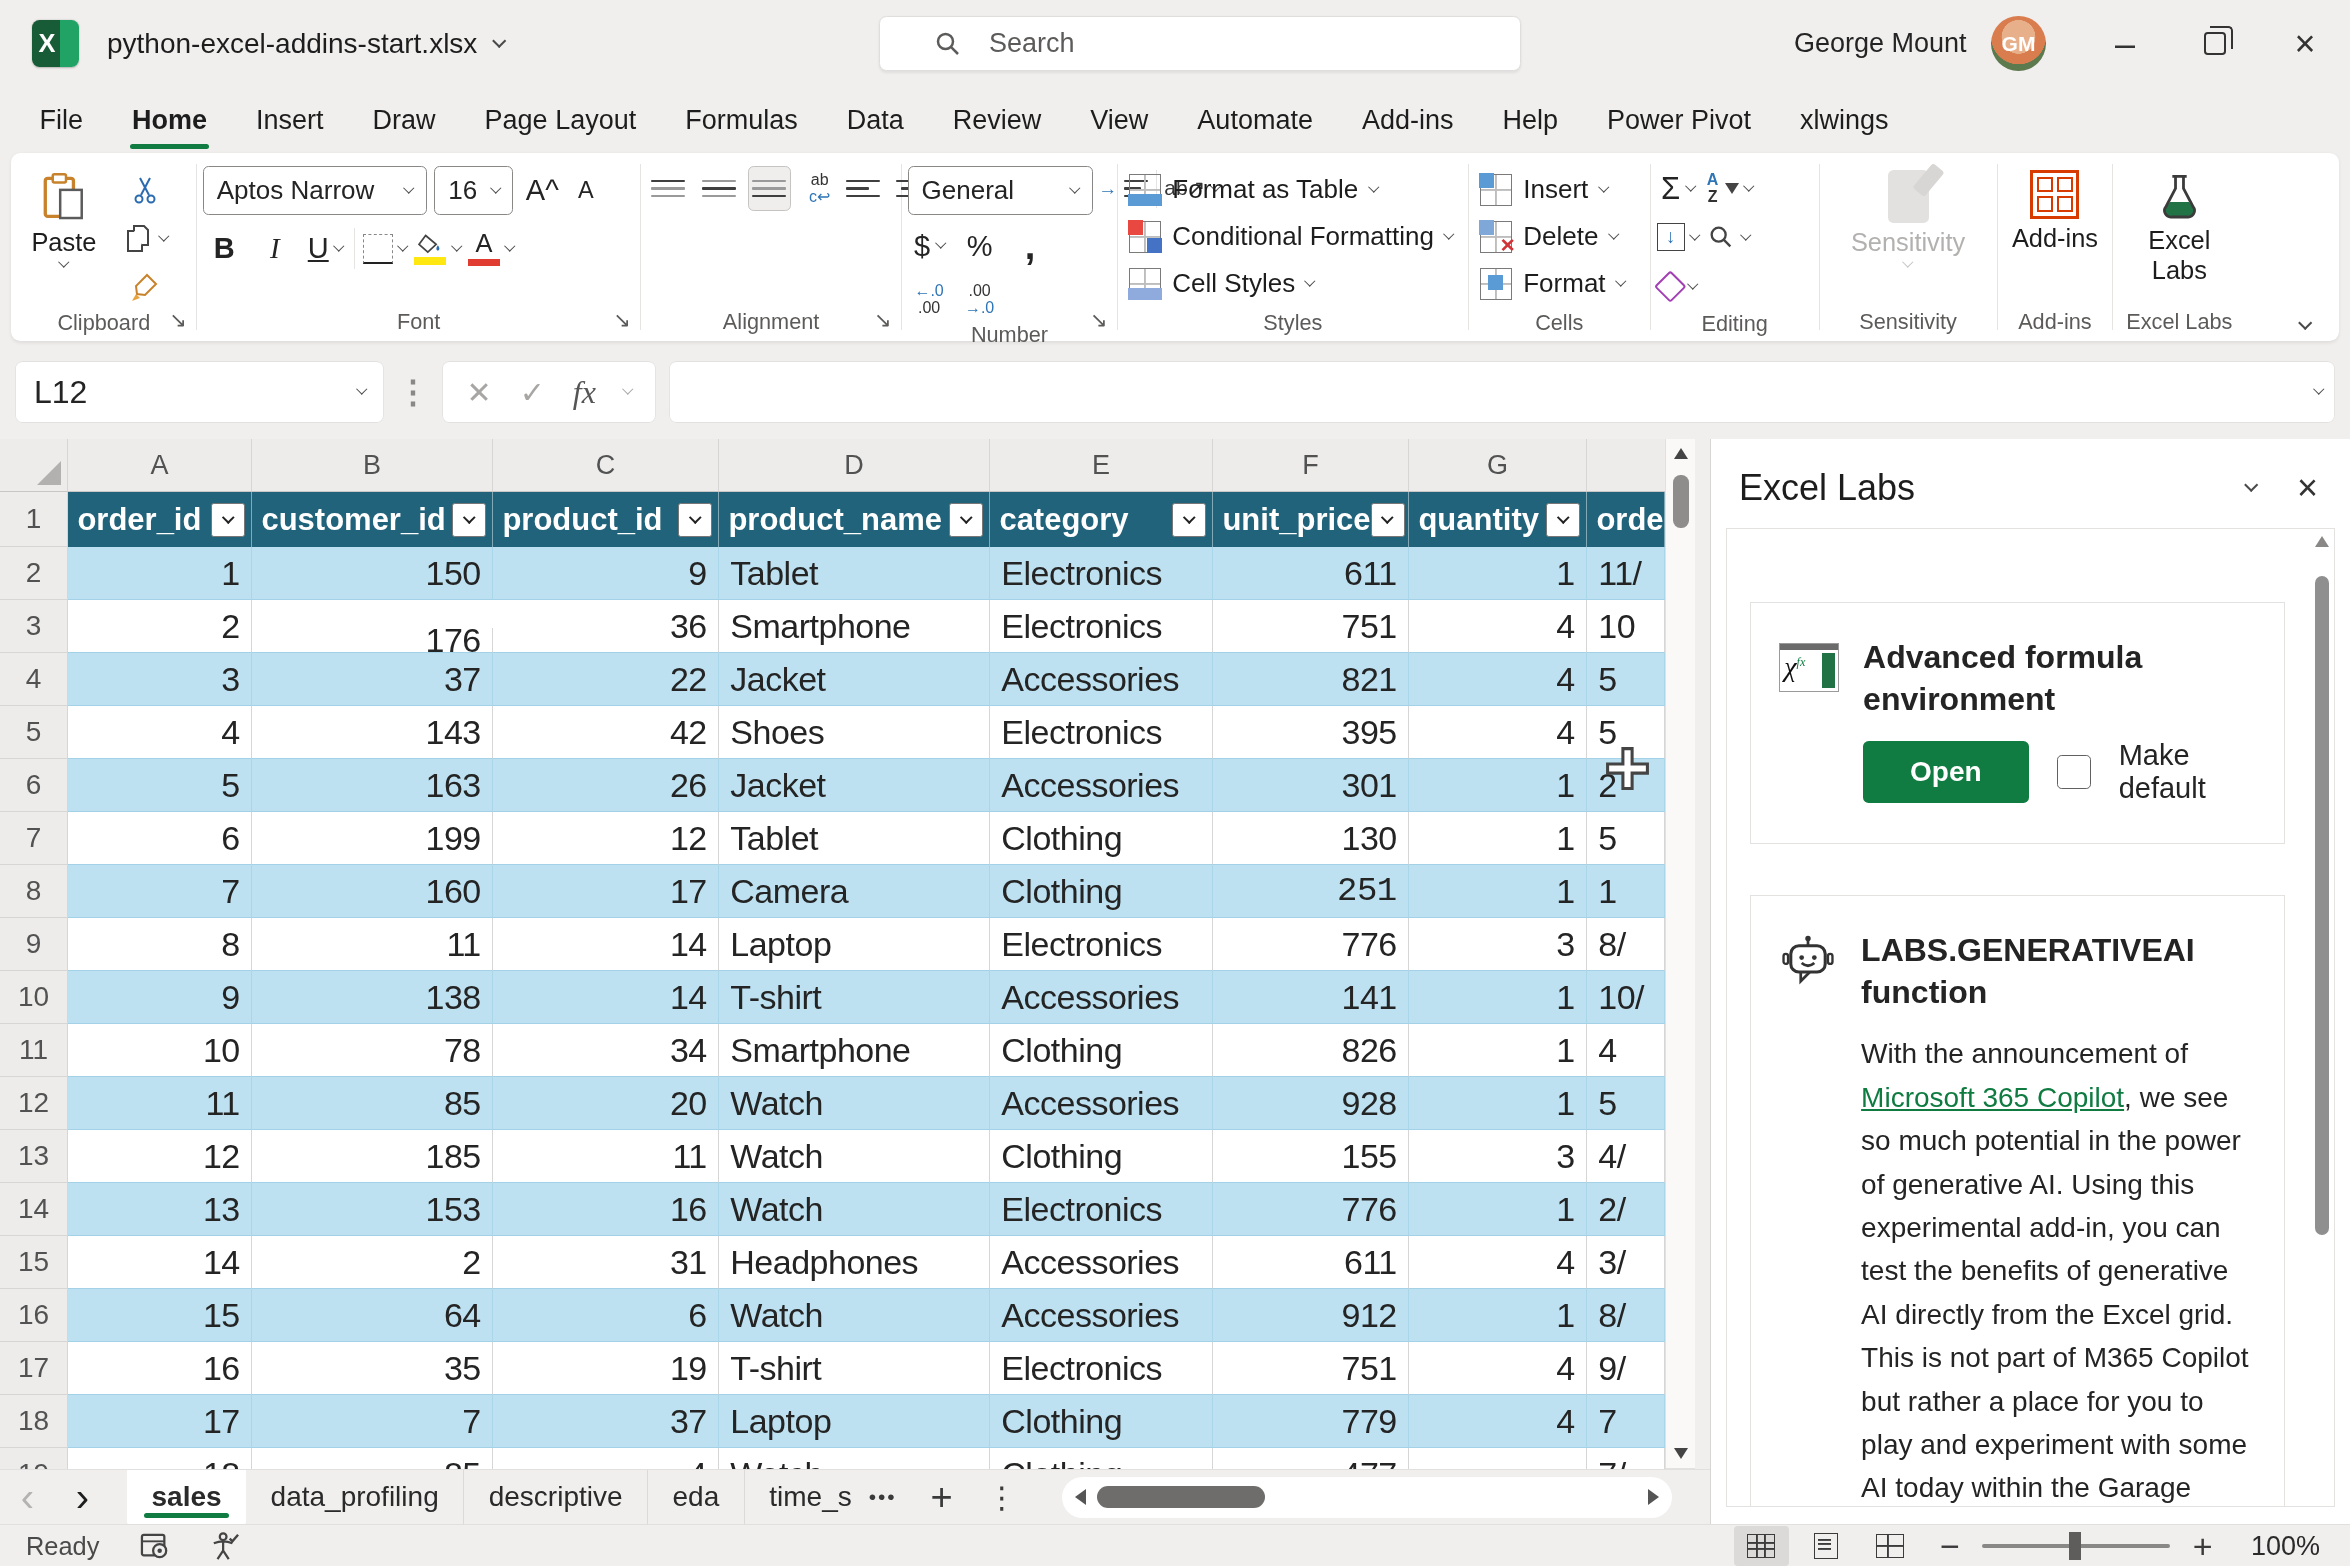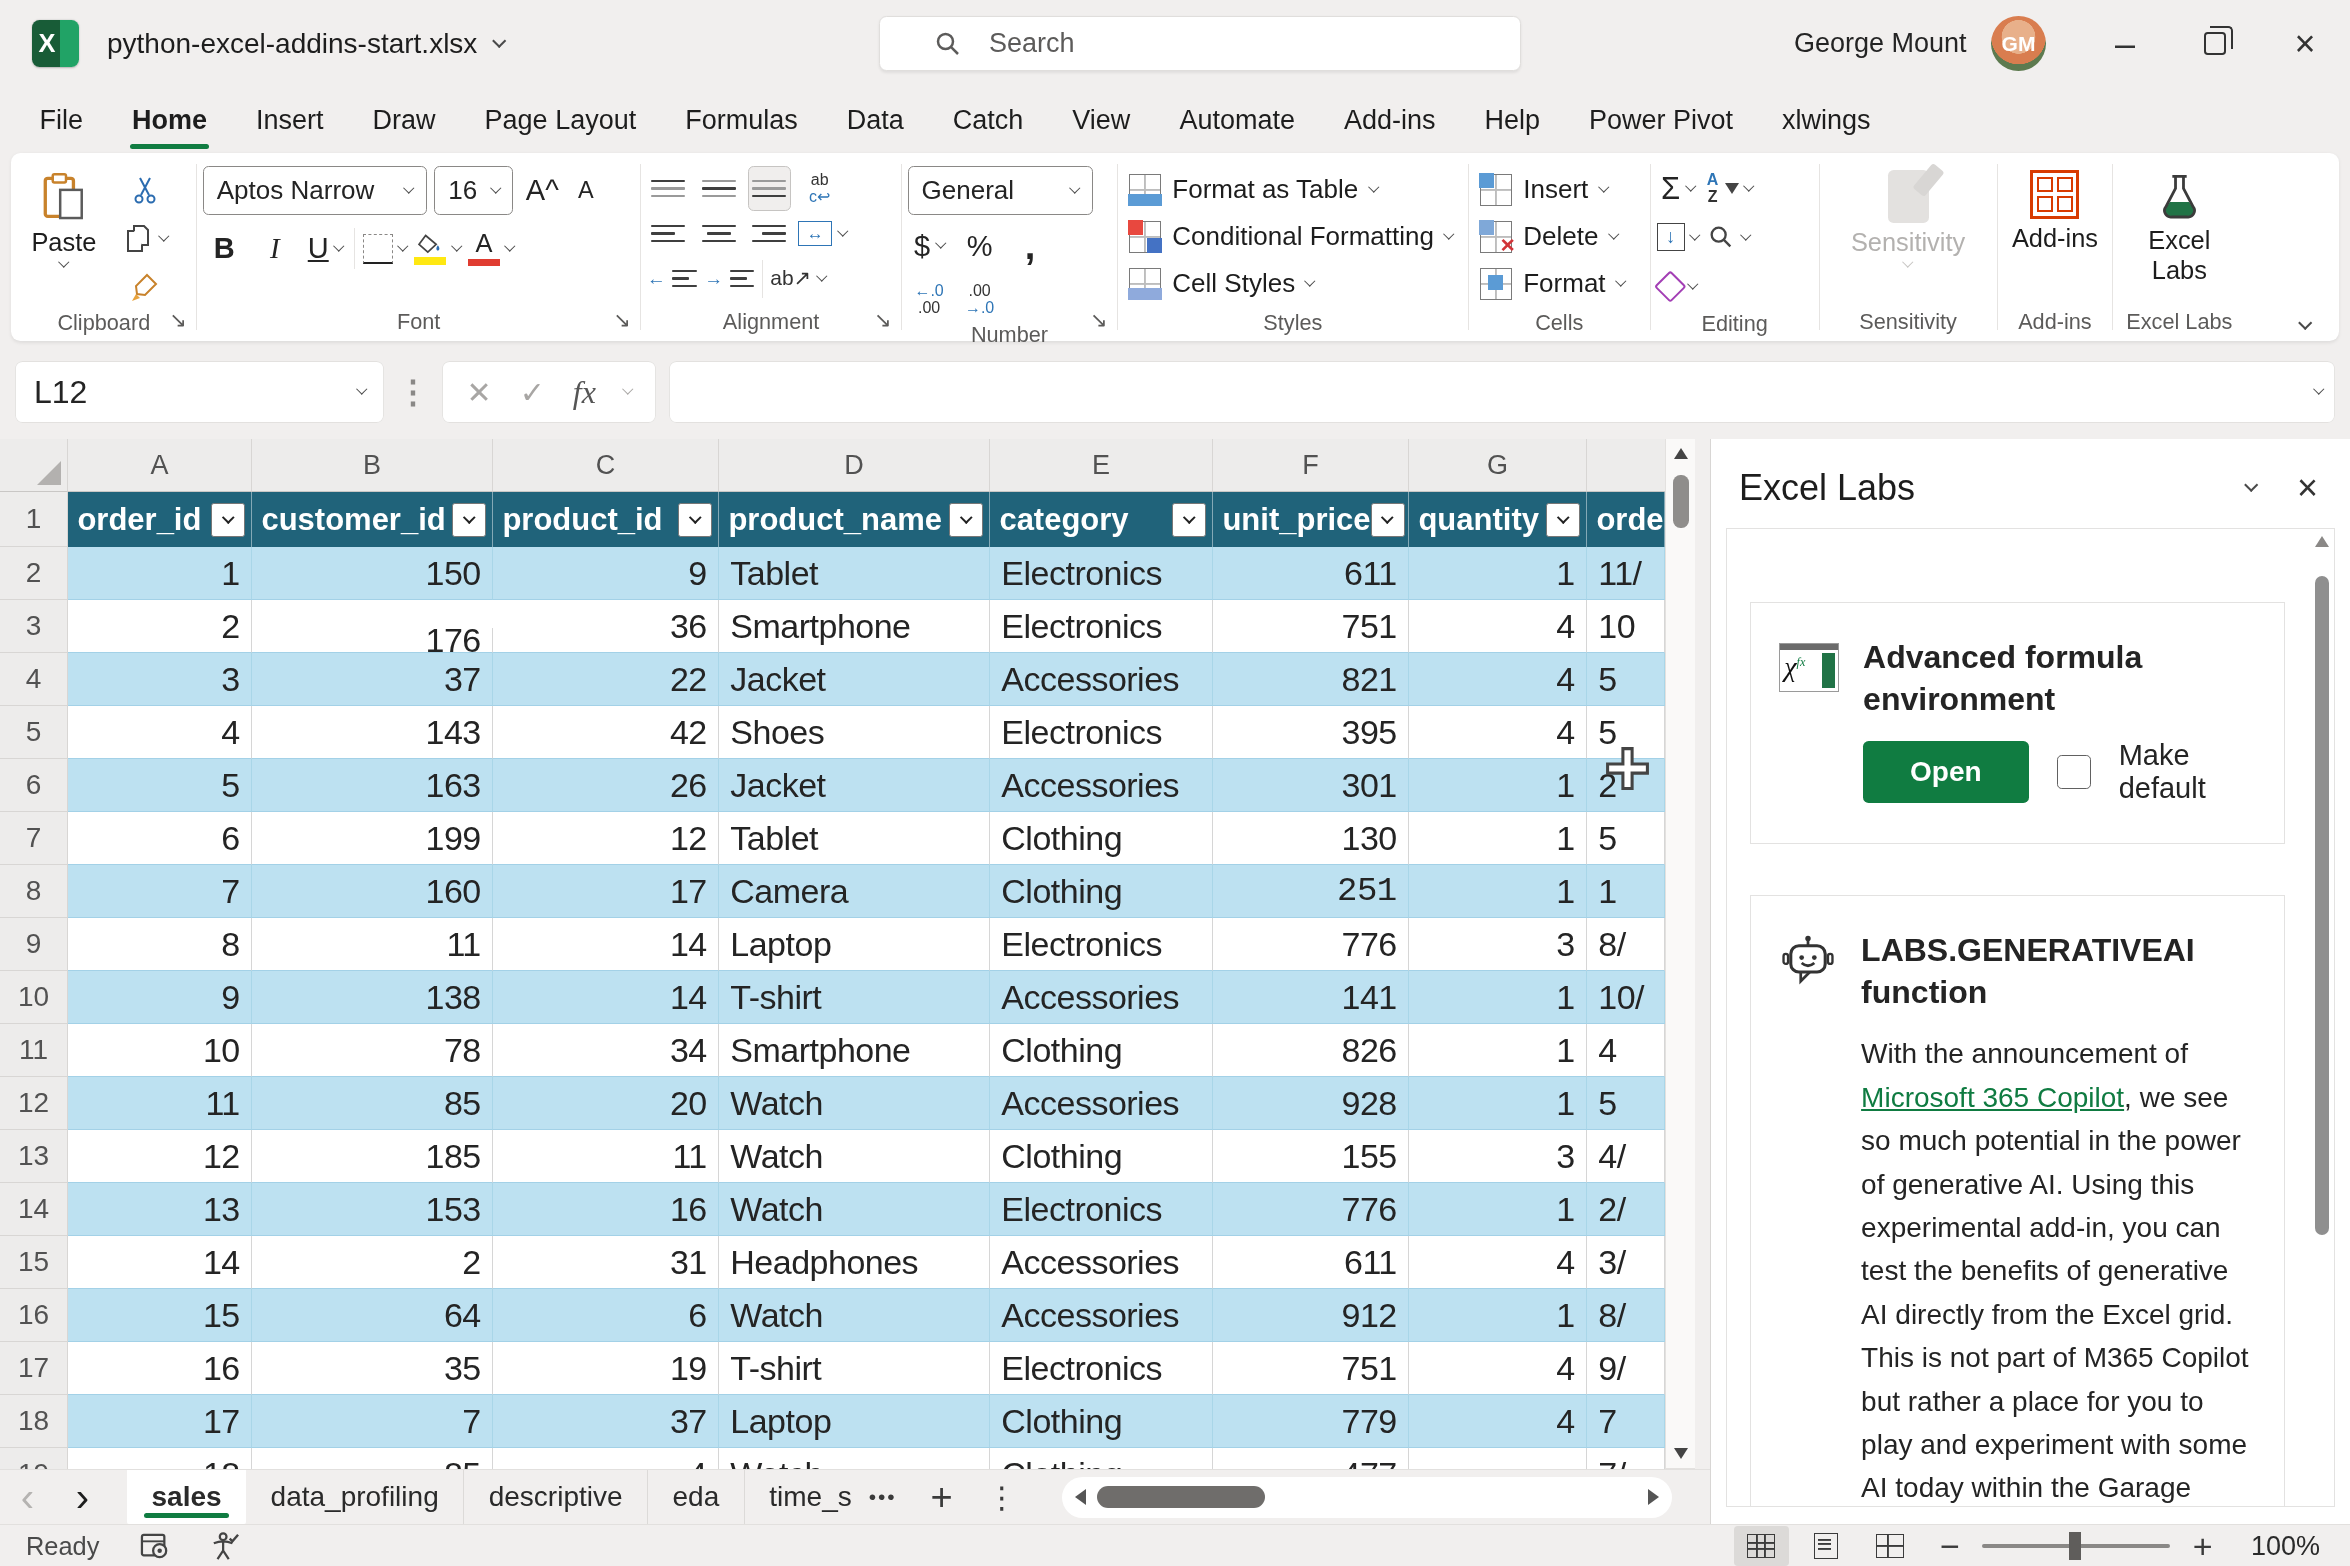--- a/index.html
+++ b/index.html
@@ -220,21 +220,21 @@
 
 <div class="tabrow">
   <div style="display:flex;height:100%">
       <div class="rtab">File</div>
       <div class="rtab active">Home</div>
       <div class="rtab">Insert</div>
       <div class="rtab">Draw</div>
       <div class="rtab">Page Layout</div>
       <div class="rtab">Formulas</div>
       <div class="rtab">Data</div>
-      <div class="rtab">Catch</div>
+      <div class="rtab">Review</div>
       <div class="rtab">View</div>
       <div class="rtab">Automate</div>
       <div class="rtab">Add-ins</div>
       <div class="rtab">Help</div>
       <div class="rtab">Power Pivot</div>
       <div class="rtab">xlwings</div>
     </div>
 </div>
 
 <div class="ribbon">
@@ -336,21 +336,21 @@
       </div>
     </div>
     <div class="glabel" style="margin-top:auto">
         <span>Font</span>
       </div>
     <span class="launcher">↘</span>
   </div>
   <div class="rgdiv"></div>
 
   <div class="rgroup" style="width:260px">
-    <div style="display:flex;flex-direction:column;gap:0;width:100%">
+    <div style="display:flex;flex-direction:row;gap:0;width:100%">
       <div class="rowline">
         <div class="fbtn">
             <span class="al va">
               <i class="k"></i>
               <i></i>
               <i></i>
             </span>
           </div>
         <div class="fbtn">
             <span class="al va">

